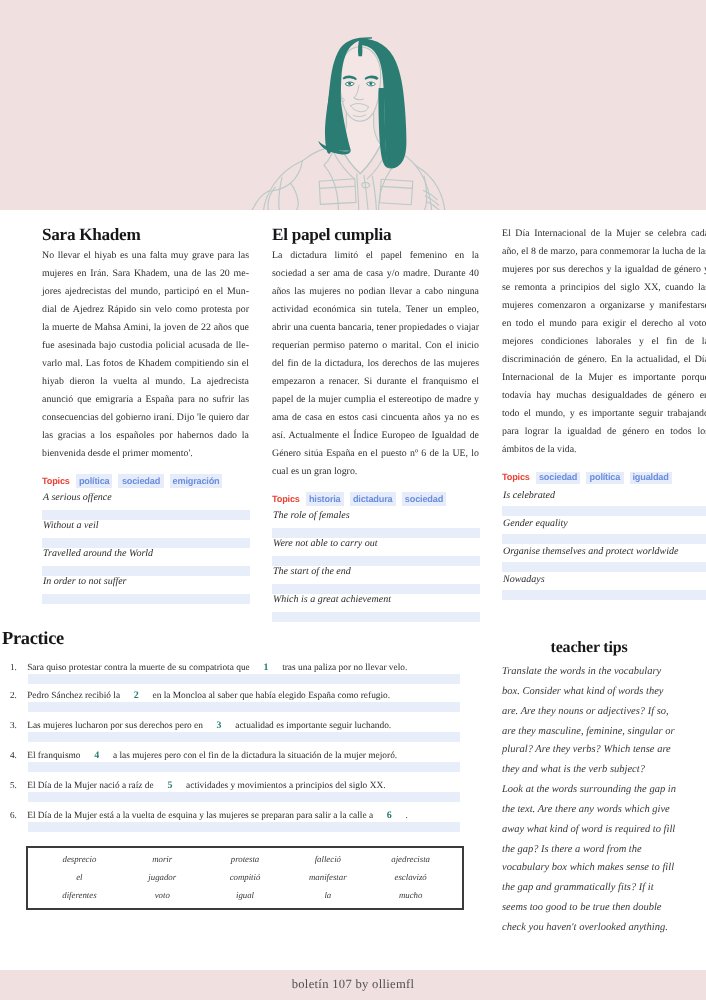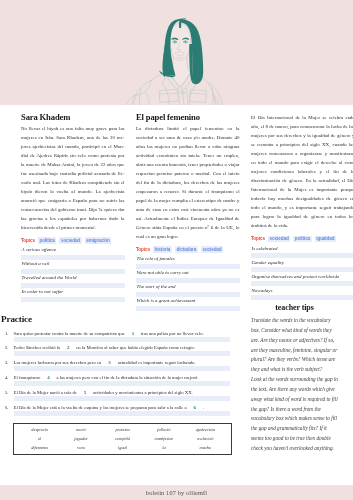--- a/index.html
+++ b/index.html
@@ -50,21 +50,21 @@
        color:#2b7d74;font-weight:700;font-size:5.0px;padding:0 2.6px;margin:0 1px;}
 
   
   .wordbank{position:absolute;left:13px;top:423px;width:219px;border:0.7px solid #3b3b3b;
             padding:3.4px 5px 3.8px 5px;box-sizing:border-box;}
   .wb-row{display:flex;margin-bottom:3.8px;}
   .wb-row:last-child{margin-bottom:0;}
   .wb-cell{flex:1;text-align:center;font-size:4.4px;font-style:italic;color:#39393b;}
 
   
-  .tips{position:absolute;left:251px;top:304px;width:87px;}
+  .tips{position:absolute;left:251px;top:320px;width:87px;}
   .tips-title{font-size:8.0px;font-weight:700;color:#17171a;text-align:center;
               letter-spacing:-.1px;line-height:1;margin:0 0 4.0px 0;}
   .tips-p{font-size:5.25px;font-style:italic;line-height:9.85px;color:#3a3a3c;margin:0;}
 </style>
 </head>
 <body>
 
 <div class="page">
 
   <div class="hero">
@@ -184,21 +184,21 @@
             <span class="vocab-line"></span>
           </div>
         <div class="vocab-row">
             <span class="vocab-word">In order to not suffer</span>
             <span class="vocab-line"></span>
           </div>
       </div>
     </div>
 
     <div class="col">
-      <h2 class="col-title">El papel femenino</h2>
+      <h2 class="col-title">El papel cumplia</h2>
       <p class="col-body">La dictadura limitó el papel femenino en la sociedad a ser ama de casa y/o madre. Durante 40 años las mujeres no podian llevar a cabo ninguna actividad económica sin tutela. Tener un empleo, abrir una cuenta bancaria, tener propiedades o viajar requerían permiso paterno o marital. Con el inicio del fin de la dictadura, los derechos de las mujeres empezaron a renacer. Si durante el franquismo el papel de la mu­jer cumplia el estereotipo de madre y ama de casa en estos casi cincuenta años ya no es así. Actualmente el Índice Europeo de Igualdad de Género sitúa España en el puesto nº 6 de la UE, lo cual es un gran logro.</p>
       <div class="topics">
         <span class="topics-label">Topics</span>
         <span class="tag">historia</span>
         <span class="tag">dictadura</span>
         <span class="tag">sociedad</span>
       </div>
       <div class="vocab">
         <div class="vocab-row">
             <span class="vocab-word">The role of females</span>

